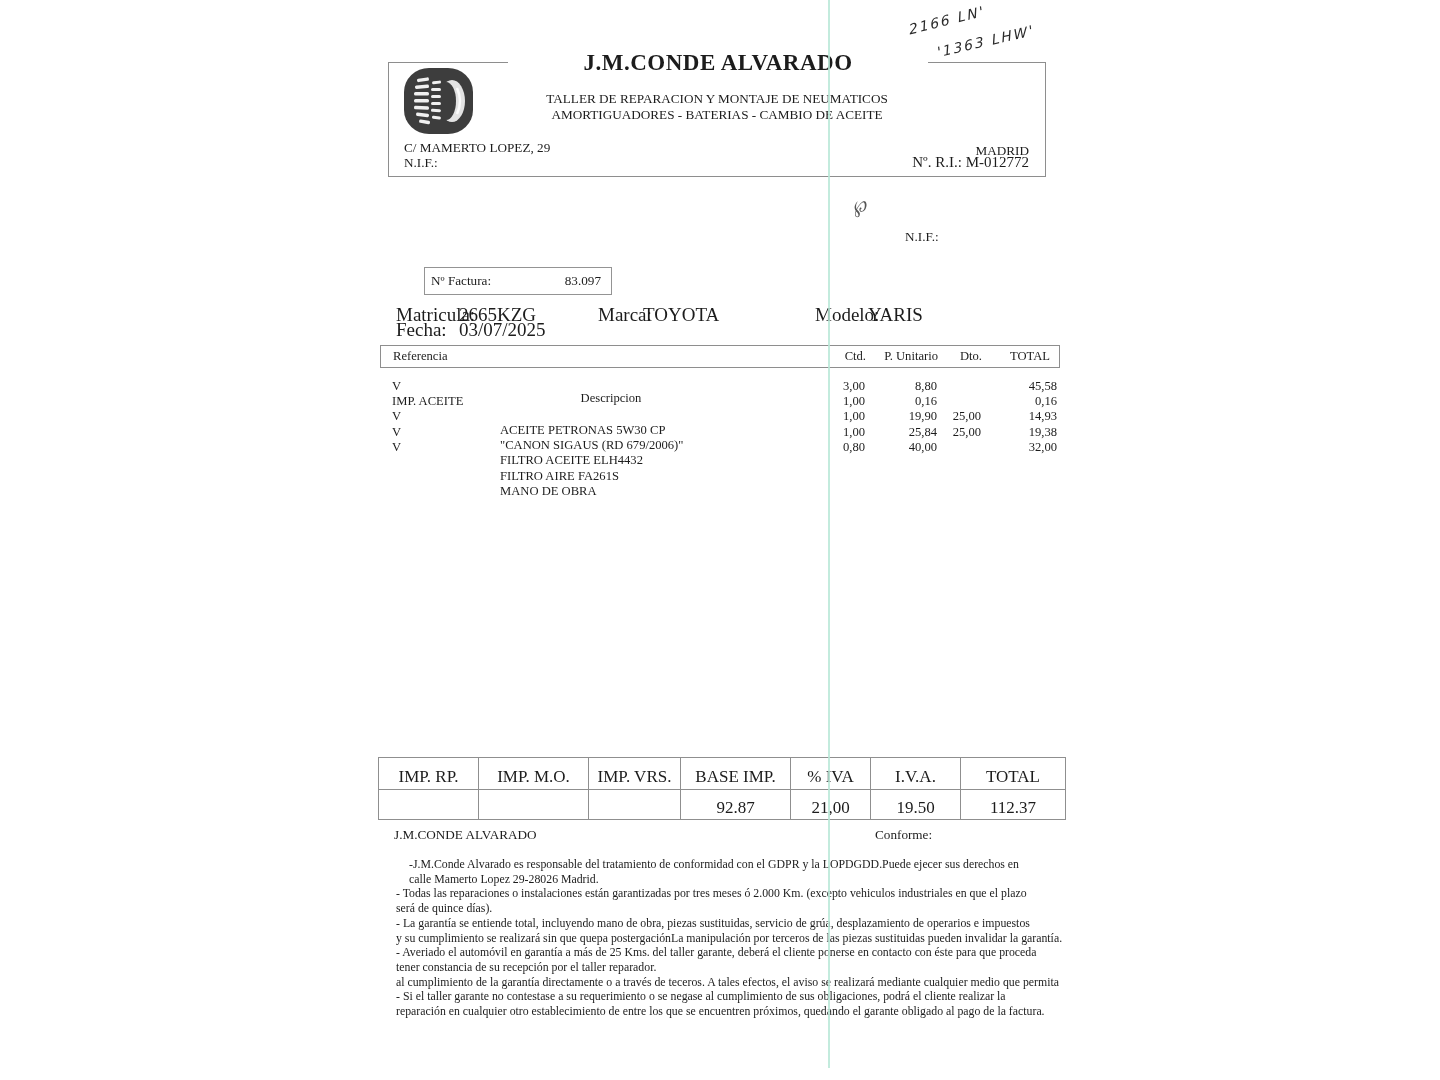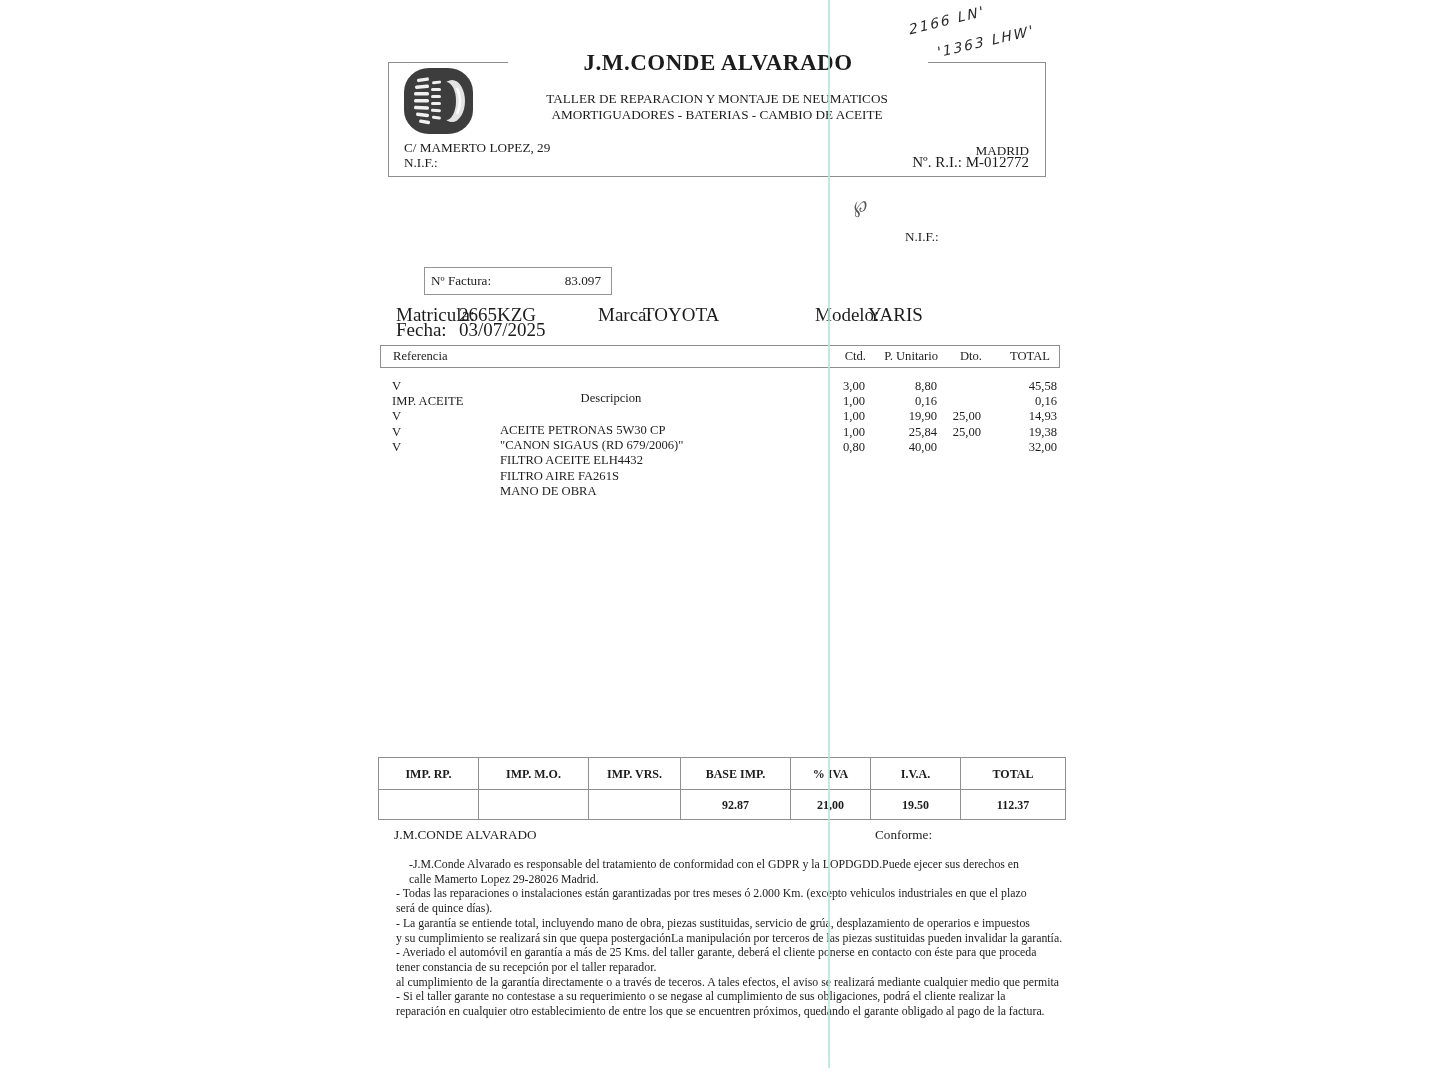--- a/index.html
+++ b/index.html
@@ -61,21 +61,21 @@
   .c-desc-h{position:absolute;left:120px;width:220px;text-align:center;}
   .c-ctd{position:absolute;left:438px;width:47px;text-align:right;}
   .c-pu{position:absolute;left:490px;width:67px;text-align:right;}
   .c-dto{position:absolute;left:562px;width:39px;text-align:right;}
   .c-total{position:absolute;left:608px;width:69px;text-align:right;}
   .c-total-h{position:absolute;left:608px;width:61px;text-align:right;}
 
   
   .totals{position:absolute;left:378px;top:757px;display:grid;
     grid-template-columns:100px 110px 92px 110px 80px 90px 105px;
-    border-top:1px solid #8f8f8f;border-left:1px solid #8f8f8f;font-size:12px;font-weight:bold;}
+    border-top:1px solid #8f8f8f;border-left:1px solid #8f8f8f;font-size:17px;}
   .tcell{border-right:1px solid #8f8f8f;border-bottom:1px solid #8f8f8f;
     text-align:center;box-sizing:border-box;}
   .tcell.h{height:32px;padding-top:9px;}
   .tcell.v{height:30px;padding-top:8px;}
 
   
   .sig-left{position:absolute;left:394px;top:827px;font-size:13.2px;}
   .sig-right{position:absolute;left:875px;top:827px;font-size:13.2px;}
 
   

